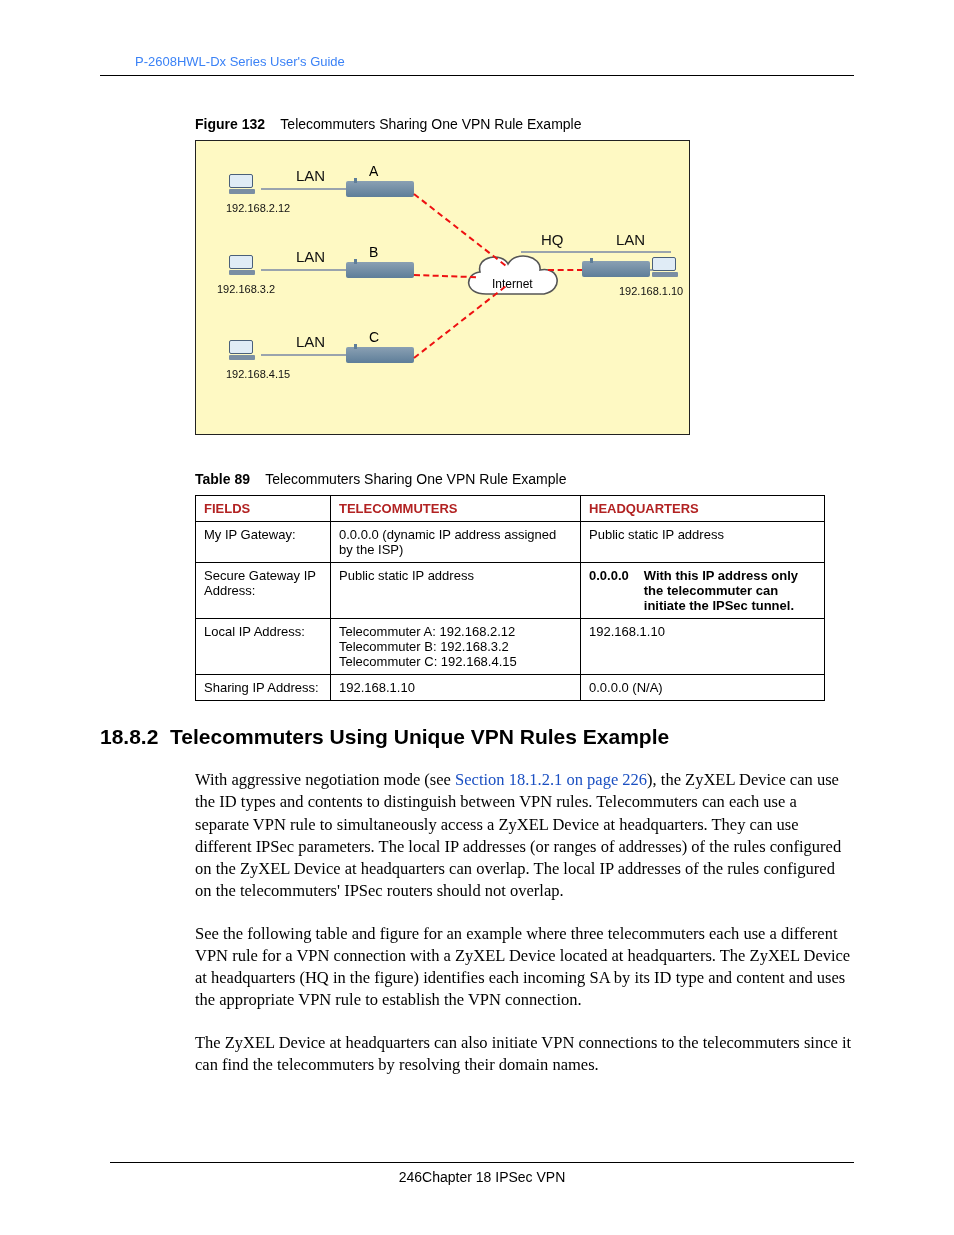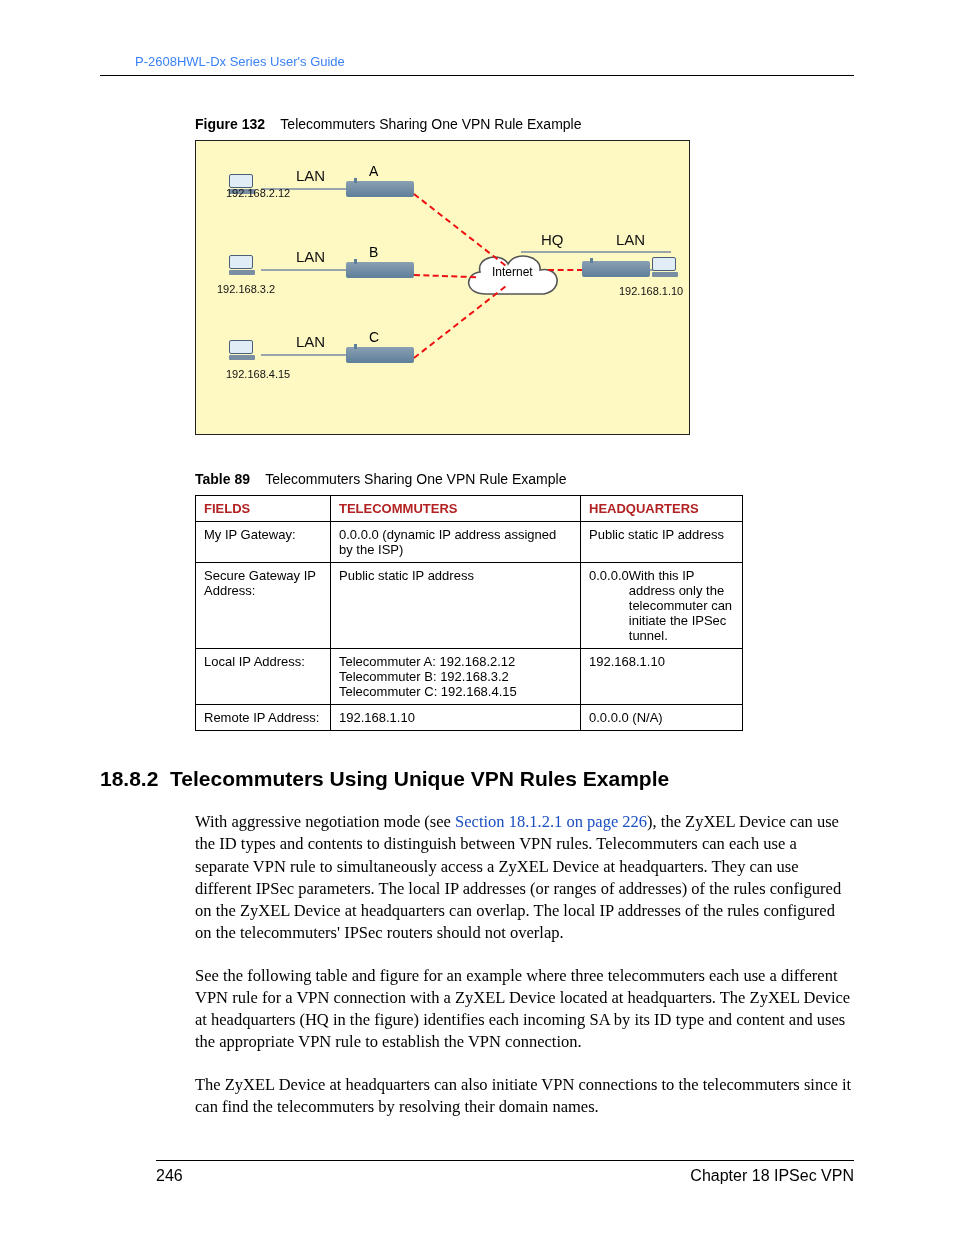--- a/index.html
+++ b/index.html
@@ -59,44 +59,44 @@
       content:""; position:absolute; top:-3px; left:8px; width:3px; height:5px;
       background:#5e7e99;
     }
     .dlabel { position: absolute; font-size: 15px; color:#111; }
     .dsmall { position: absolute; font-size: 11px; color:#111; }
     .dletter { position:absolute; font-size: 14px; }
     .cloud {
       position:absolute; left:260px; top:105px; width:110px; height:64px;
     }
     .cloud svg { width:110px; height:64px; }
-    .cloud-label { position:absolute; left:296px; top:124px; font-size:12px; }
+    .cloud-label { position:absolute; left:296px; top:136px; font-size:12px; }
     .conn-line { position: absolute; background: #9aa4ad; height: 2px; }
     .dash-red { position:absolute; border-top: 2px dashed #e11; transform-origin: left center; }
     
     .content-block { margin-left: 95px; }
     table.data {
       border-collapse: collapse;
-      width: 548px;
+      width: 630px;
       font-family: Arial, Helvetica, sans-serif;
       font-size: 13px;
-      margin-bottom: 36px;
+      margin-bottom: 24px;
       border: 1.5px solid #000;
     }
     table.data th {
       text-align: left; font-size: 13px; padding: 5px 8px;
       background: #fff; color: #b22222; font-weight: bold;
       border: 1px solid #000;
     }
     table.data td {
       border: 1px solid #000; padding: 5px 8px; vertical-align: top;
     }
     .col1 { width: 135px; }
     .col2 { width: 250px; }
-    .subcell { display:flex; gap: 0; }
+    .subcell { display:flex; gap: 15px; font-weight: bold; }
     
     h2.section {
       font-family: Arial, Helvetica, sans-serif;
       font-size: 21px;
       font-weight: bold;
       margin: 4px 0 20px 0;
     }
     .body-text {
       font-family: "Times New Roman", Times, serif;
       font-size: 16.5px;
@@ -106,22 +106,22 @@
       max-width: 680px;
     }
     .link-ref { color: #1a4fc2; }
     
     .footer-bar {
       position: absolute;
       left: 110px; right: 100px; bottom: 50px;
       border-top: 1px solid #000;
       padding-top: 6px;
       font-family: Arial, Helvetica, sans-serif;
-      font-size: 16px;
-      display: flex; justify-content: space-between; margin-left: 46px;
+      font-size: 14px;
+      display: flex; justify-content: center;
     }
   </style>
 </head>
 <body>
 
 <div class="page">
   <div class="header-bar">
     <span>P-2608HWL-Dx Series User's Guide</span>
   </div>
 
@@ -134,21 +134,21 @@
   <div class="diagram">
 
     <div class="computer-icon" style="left:33px; top:33px;">
         <div class="screen"></div>
         <div class="base"></div>
       </div>
     <span class="dlabel" style="left:100px; top:26px;">LAN</span>
     <span class="dletter" style="left:173px; top:22px;">A</span>
     <div class="conn-line" style="left:65px; top:47px; width:85px;"></div>
     <div class="router-icon" style="left:150px; top:40px;"></div>
-    <span class="dsmall" style="left:30px; top:46px;">192.168.2.12</span>
+    <span class="dsmall" style="left:30px; top:61px;">192.168.2.12</span>
 
     <div class="computer-icon" style="left:33px; top:114px;">
         <div class="screen"></div>
         <div class="base"></div>
       </div>
     <span class="dlabel" style="left:100px; top:107px;">LAN</span>
     <span class="dletter" style="left:173px; top:103px;">B</span>
     <div class="conn-line" style="left:65px; top:128px; width:85px;"></div>
     <div class="router-icon" style="left:150px; top:121px;"></div>
     <span class="dsmall" style="left:21px; top:142px;">192.168.3.2</span>
@@ -221,21 +221,21 @@
       <tr>
         <td>Local IP Address:</td>
         <td>
           <div>Telecommuter A: 192.168.2.12</div>
           <div>Telecommuter B: 192.168.3.2</div>
           <div>Telecommuter C: 192.168.4.15</div>
         </td>
         <td>192.168.1.10</td>
       </tr>
       <tr>
-        <td>Remote IP Address:</td>
+        <td>Sharing IP Address:</td>
         <td>192.168.1.10</td>
         <td>0.0.0.0 (N/A)</td>
       </tr>
     </tbody>
   </table>
   </div>
 
   <h2 class="section">
     <span>18.8.2</span>&nbsp;&nbsp;<span>Telecommuters Using Unique VPN Rules Example</span>
   </h2>

